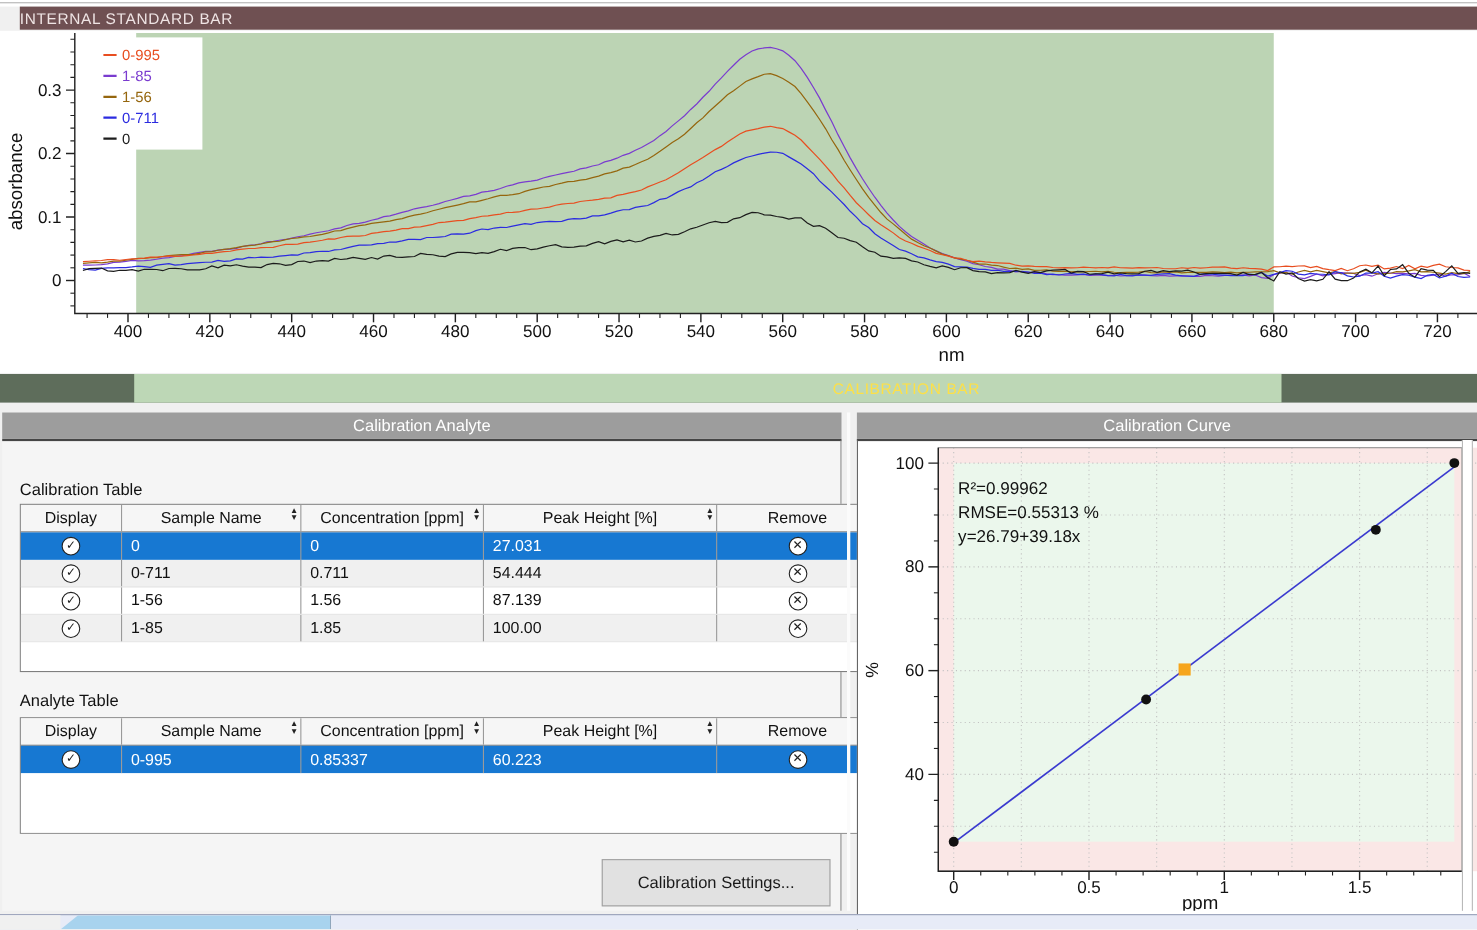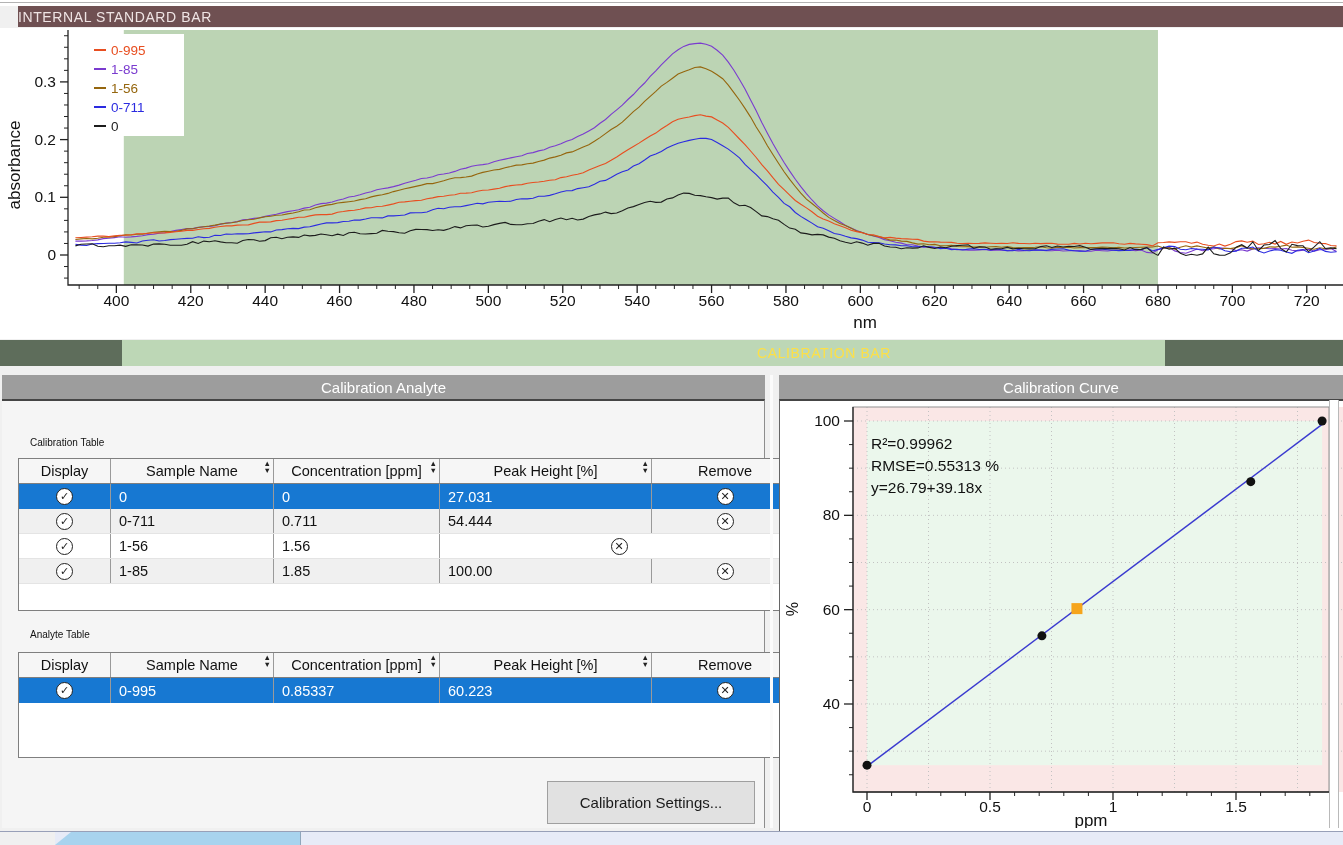--- a/index.html
+++ b/index.html
@@ -30,21 +30,21 @@
   
   .panel{position:absolute;top:375px;}
   #left-panel{left:2px;width:763px;height:453px;}
   #right-panel{left:779px;width:564px;height:512px;}
   .panel-header{height:24px;background:#9D9D9D;display:flex;align-items:center;justify-content:center;}
   .panel-header span{color:#fff;font-size:15px;}
   .panel-body{position:absolute;top:24px;left:0;right:0;bottom:0;border-top:2px solid #454545;}
   #left-panel .panel-body{background:#f5f5f5;border-right:1px solid #8d8d8d;}
   #right-panel .panel-body{background:#fff;border-left:1px solid #666;}
 
-  .table-label{position:absolute;left:28px;font-size:10px;color:#111;}
+  .table-label{position:absolute;left:16px;font-size:15px;color:#111;}
 
   .data-table{position:absolute;left:16px;width:781px;background:#fff;
               border:1px solid #7f7f7f;display:flex;flex-direction:column;box-sizing:border-box;}
   .t-row{display:flex;height:25px;box-sizing:border-box;font-size:14.5px;flex:0 0 auto;}
   .t-row.head{border-bottom:1px solid #7f7f7f;background:#f6f6f6;}
   .t-row.alt{background:#f0f0f0;}
   .t-row.body-row{border-bottom:1px solid #e4e4e4;}
   .t-row.selected{background:#1778D2;color:#fff;border-bottom:none;}
   .t-filler{flex:1 1 auto;background:#fff;}
   .cell,.hcell{box-sizing:border-box;border-right:1px solid #9a9a9a;display:flex;align-items:center;
@@ -287,20 +287,21 @@
           <div class="cell c4 center">
               <span class="circle-icon">✕</span>
             </div>
         </div>
         <div class="t-row body-row">
           <div class="cell c0 center">
               <span class="circle-icon">✓</span>
             </div>
           <div class="cell c1 txt">1-56</div>
           <div class="cell c2 txt">1.56</div>
+          <div class="cell c3 txt">87.139</div>
           <div class="cell c4 center">
               <span class="circle-icon">✕</span>
             </div>
         </div>
         <div class="t-row body-row alt">
           <div class="cell c0 center">
               <span class="circle-icon">✓</span>
             </div>
           <div class="cell c1 txt">1-85</div>
           <div class="cell c2 txt">1.85</div>

